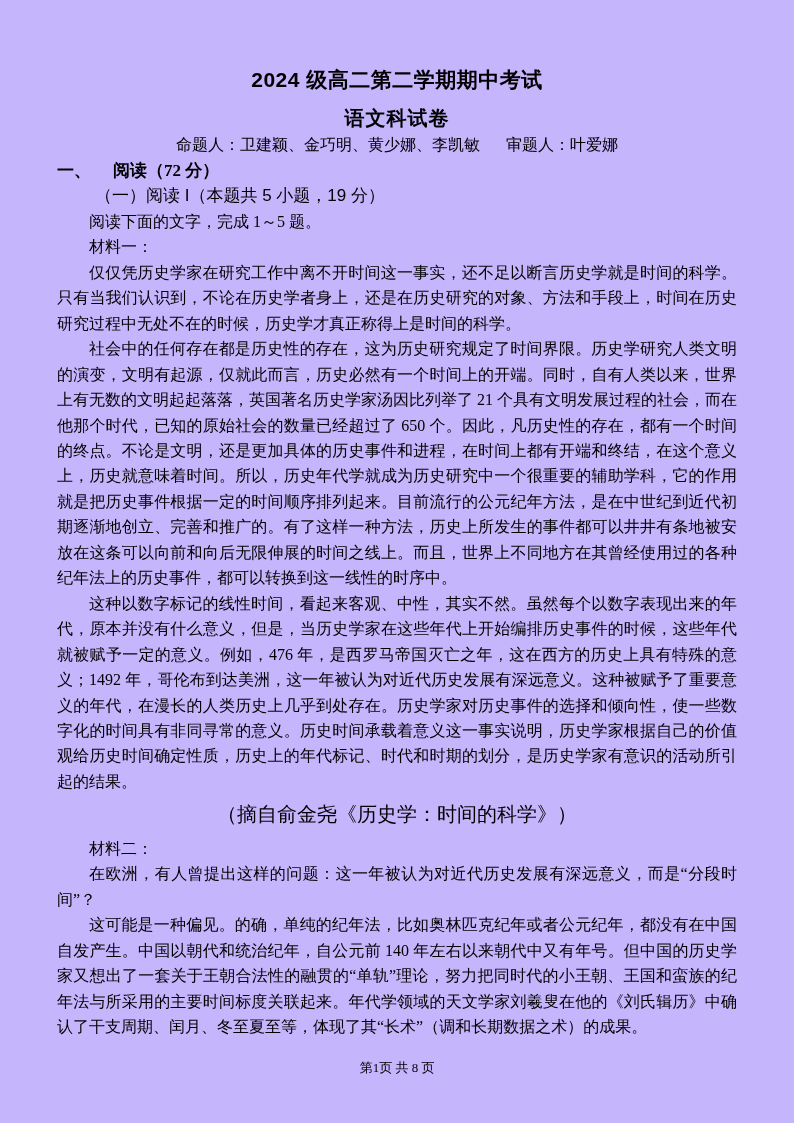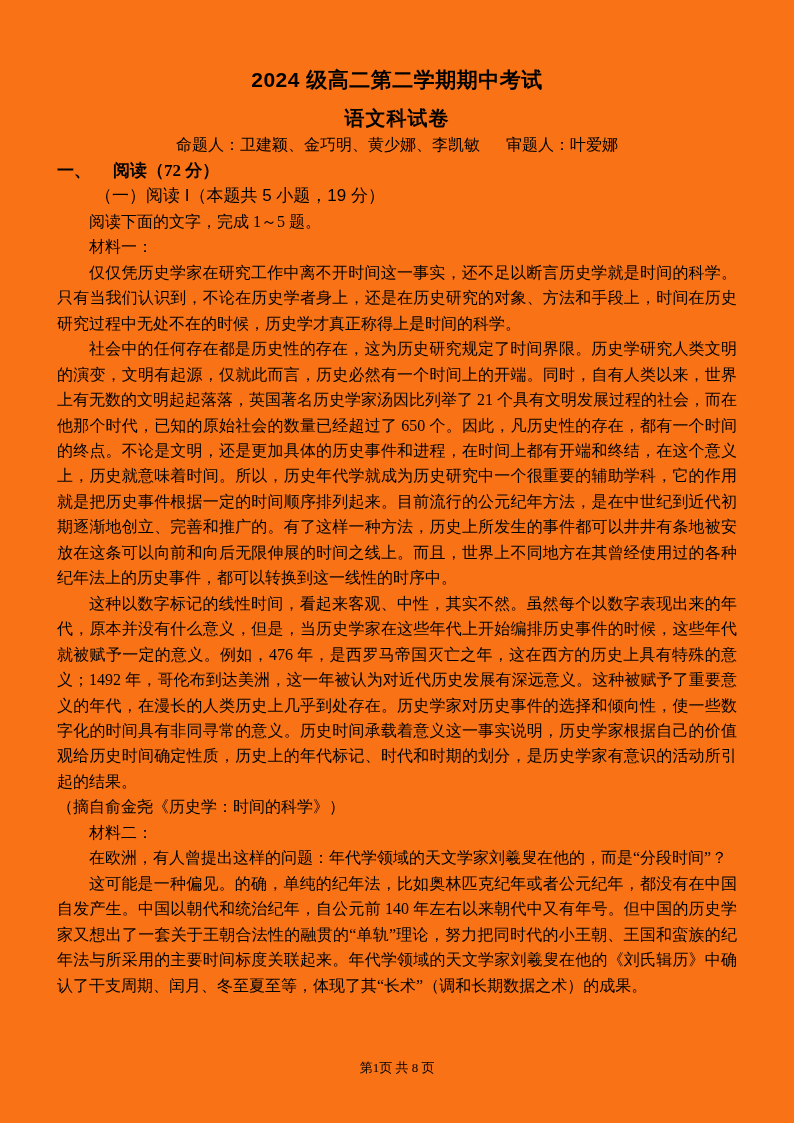--- a/index.html
+++ b/index.html
@@ -1,21 +1,21 @@
 <!DOCTYPE html>
 <html lang="zh"><head>
 <meta charset="utf-8">
 <style>
   html, body { margin: 0; padding: 0; background: #ffffff; }
   .page {
     position: relative;
     width: 794px;
     height: 1123px;
     margin: 0 auto;
-    background: #f97316;
+    background: #c4b5fd;
     color: #000000;
     box-sizing: border-box;
     padding: 0 57px;
     overflow: hidden;
     font-family: "Liberation Serif", serif;
   }
   .title1 {
     margin: 66px 0 0 0;
     text-align: center;
     font-family: "Liberation Sans", sans-serif;
@@ -72,23 +72,23 @@
     line-height: 25.45px;
   }
   .body-para {
     margin: 0;
     text-indent: 2em;
     text-align: justify;
     font-size: 16px;
     line-height: 25.45px;
   }
   .attribution {
-    margin: 0;
-    text-align: left;
-    font-size: 16px;
+    margin: 8px;
+    text-align: center;
+    font-size: 20px;
     line-height: 25.45px;
   }
   .page-footer {
     position: absolute;
     left: 0;
     right: 0;
     top: 1058px;
     text-align: center;
     font-size: 13px;
     line-height: 20px;
@@ -116,20 +116,20 @@
     <p class="material-label">材料一：</p>
 
     <p class="body-para">仅仅凭历史学家在研究工作中离不开时间这一事实，还不足以断言历史学就是时间的科学。只有当我们认识到，不论在历史学者身上，还是在历史研究的对象、方法和手段上，时间在历史研究过程中无处不在的时候，历史学才真正称得上是时间的科学。</p>
     <p class="body-para">社会中的任何存在都是历史性的存在，这为历史研究规定了时间界限。历史学研究人类文明的演变，文明有起源，仅就此而言，历史必然有一个时间上的开端。同时，自有人类以来，世界上有无数的文明起起落落，英国著名历史学家汤因比列举了 21 个具有文明发展过程的社会，而在他那个时代，已知的原始社会的数量已经超过了 650 个。因此，凡历史性的存在，都有一个时间的终点。不论是文明，还是更加具体的历史事件和进程，在时间上都有开端和终结，在这个意义上，历史就意味着时间。所以，历史年代学就成为历史研究中一个很重要的辅助学科，它的作用就是把历史事件根据一定的时间顺序排列起来。目前流行的公元纪年方法，是在中世纪到近代初期逐渐地创立、完善和推广的。有了这样一种方法，历史上所发生的事件都可以井井有条地被安放在这条可以向前和向后无限伸展的时间之线上。而且，世界上不同地方在其曾经使用过的各种纪年法上的历史事件，都可以转换到这一线性的时序中。</p>
     <p class="body-para">这种以数字标记的线性时间，看起来客观、中性，其实不然。虽然每个以数字表现出来的年代，原本并没有什么意义，但是，当历史学家在这些年代上开始编排历史事件的时候，这些年代就被赋予一定的意义。例如，476 年，是西罗马帝国灭亡之年，这在西方的历史上具有特殊的意义；1492 年，哥伦布到达美洲，这一年被认为对近代历史发展有深远意义。这种被赋予了重要意义的年代，在漫长的人类历史上几乎到处存在。历史学家对历史事件的选择和倾向性，使一些数字化的时间具有非同寻常的意义。历史时间承载着意义这一事实说明，历史学家根据自己的价值观给历史时间确定性质，历史上的年代标记、时代和时期的划分，是历史学家有意识的活动所引起的结果。</p>
 
     <p class="attribution">（摘自俞金尧《历史学：时间的科学》）</p>
 
     <p class="material-label">材料二：</p>
 
-    <p class="body-para">在欧洲，有人曾提出这样的问题：年代学领域的天文学家刘羲叟在他的，而是“分段时间”？</p>
+    <p class="body-para">在欧洲，有人曾提出这样的问题：这一年被认为对近代历史发展有深远意义，而是“分段时间”？</p>
     <p class="body-para">这可能是一种偏见。的确，单纯的纪年法，比如奥林匹克纪年或者公元纪年，都没有在中国自发产生。中国以朝代和统治纪年，自公元前 140 年左右以来朝代中又有年号。但中国的历史学家又想出了一套关于王朝合法性的融贯的“单轨”理论，努力把同时代的小王朝、王国和蛮族的纪年法与所采用的主要时间标度关联起来。年代学领域的天文学家刘羲叟在他的《刘氏辑历》中确认了干支周期、闰月、冬至夏至等，体现了其“长术”（调和长期数据之术）的成果。</p>
 
   </div>
 
   <div class="page-footer">第1页 共 8 页</div>
 
 </div>
 
 </body></html>

